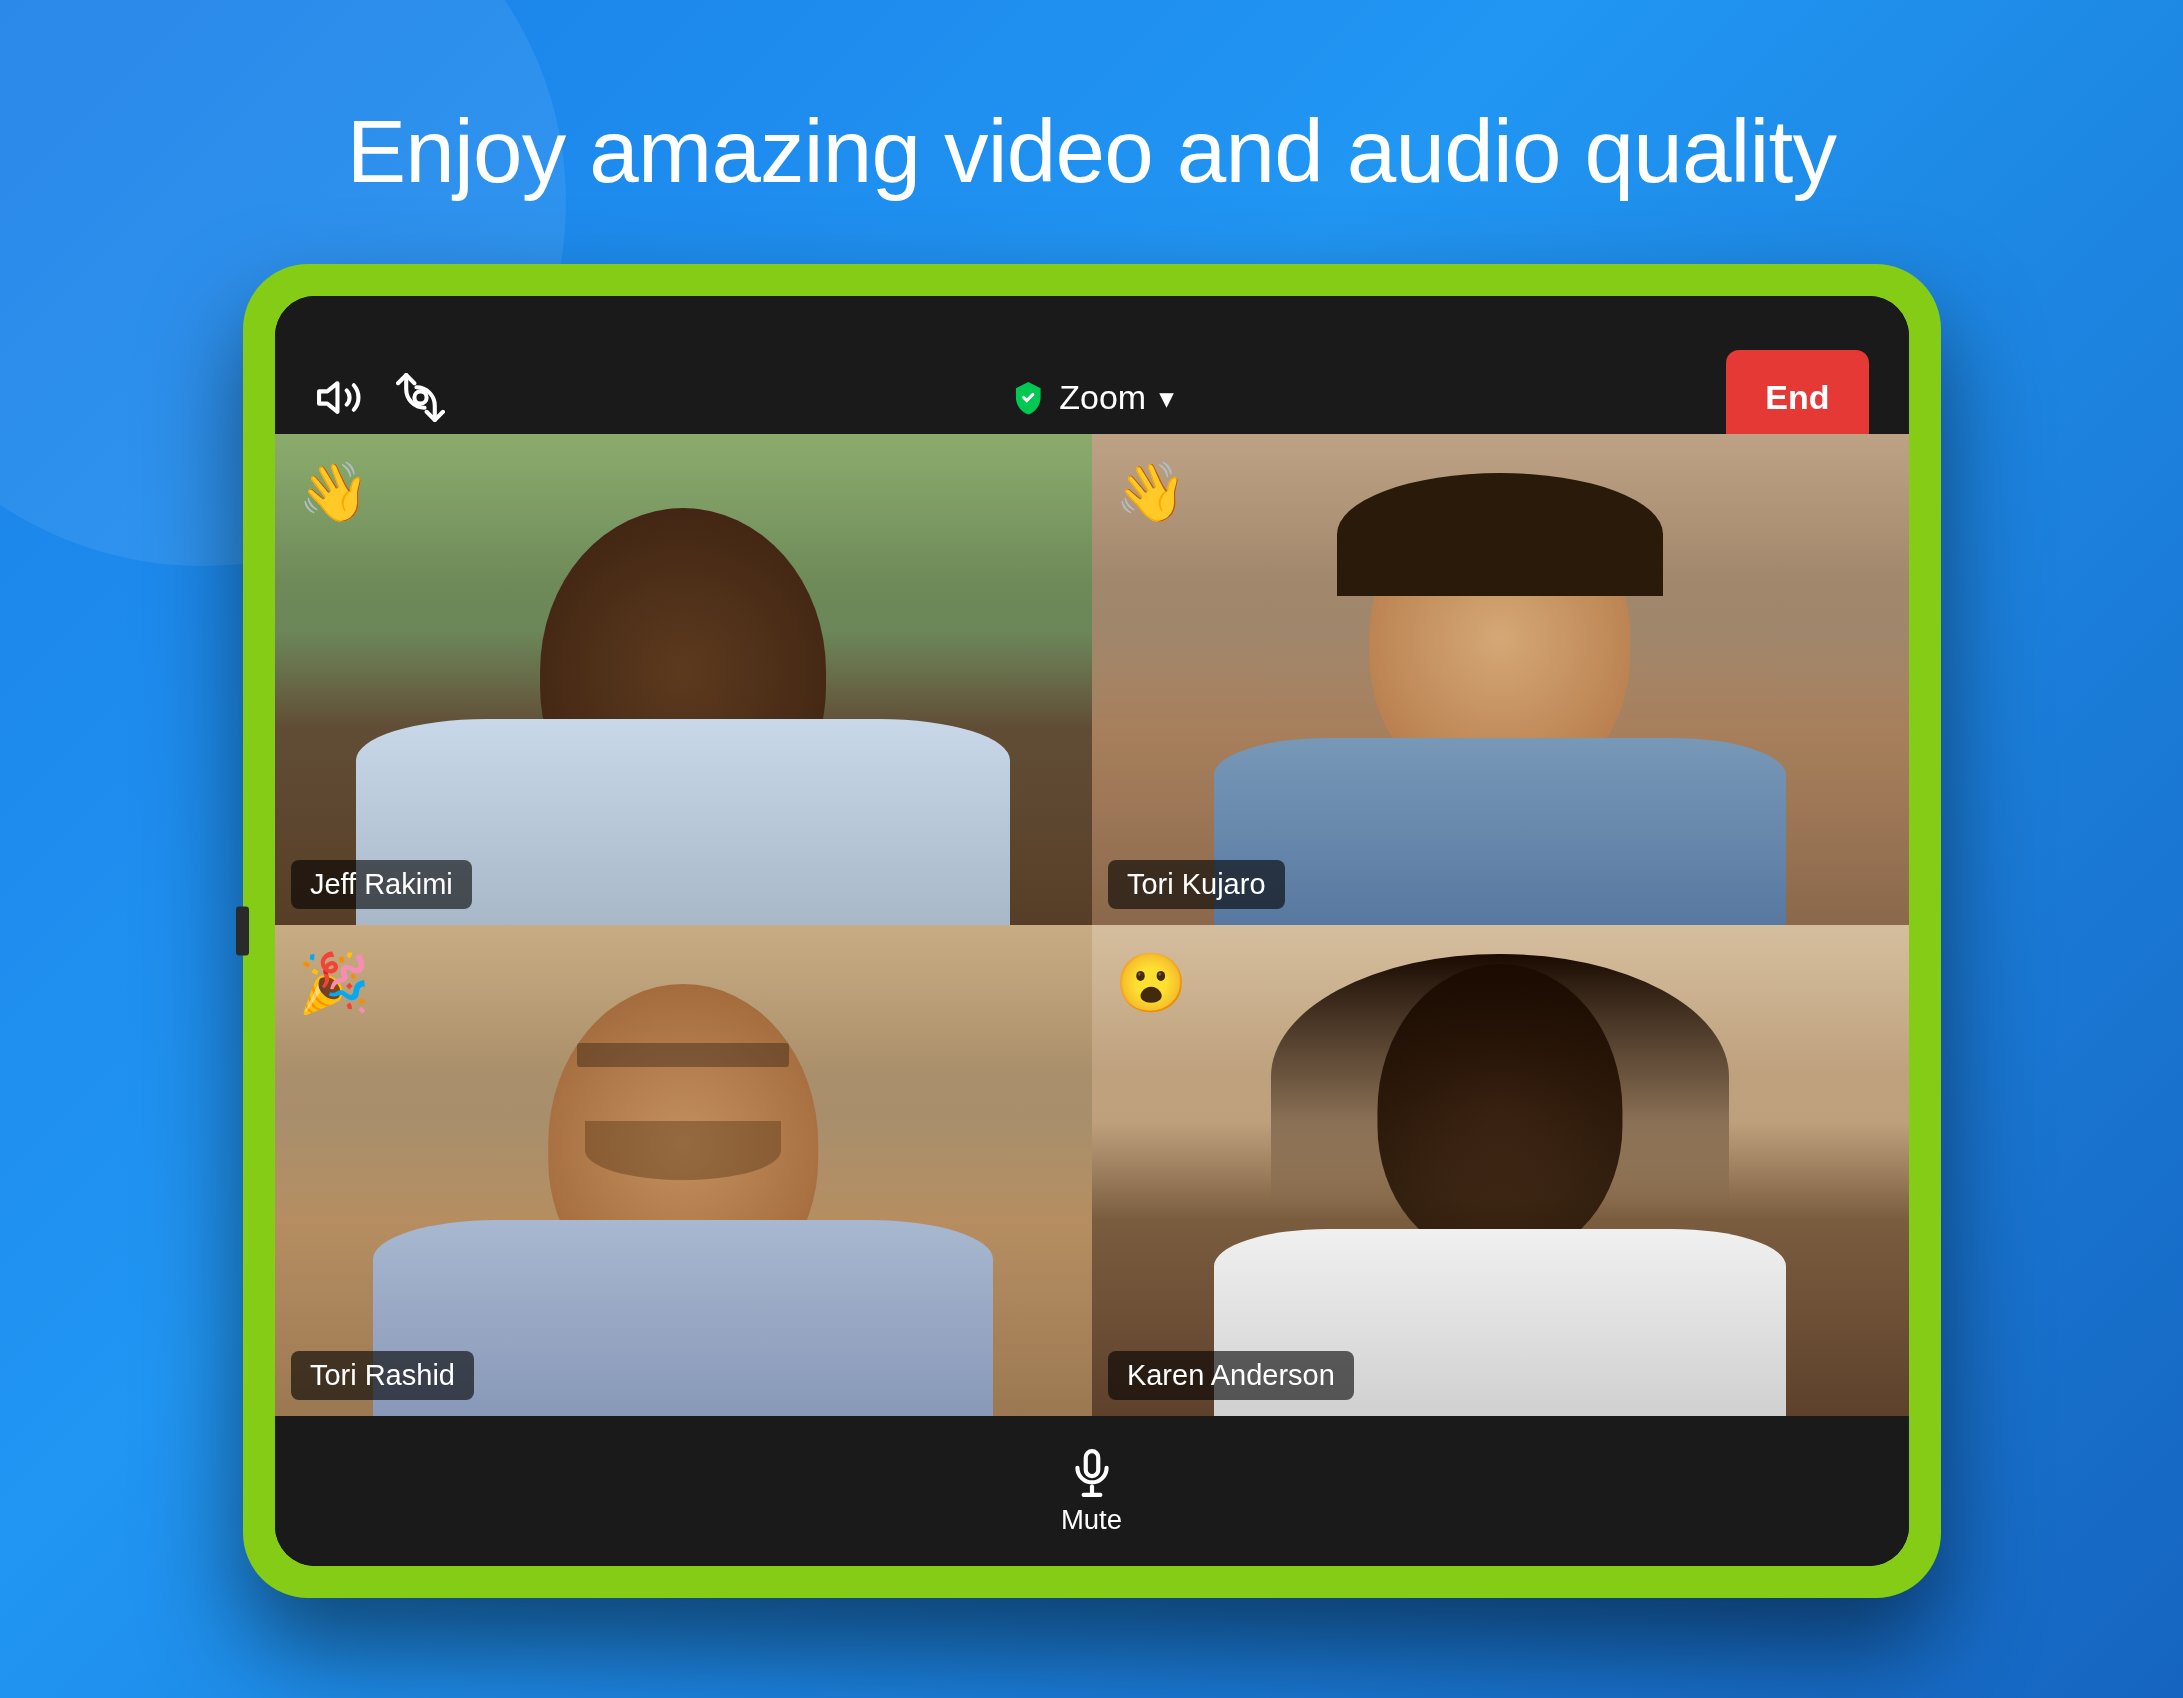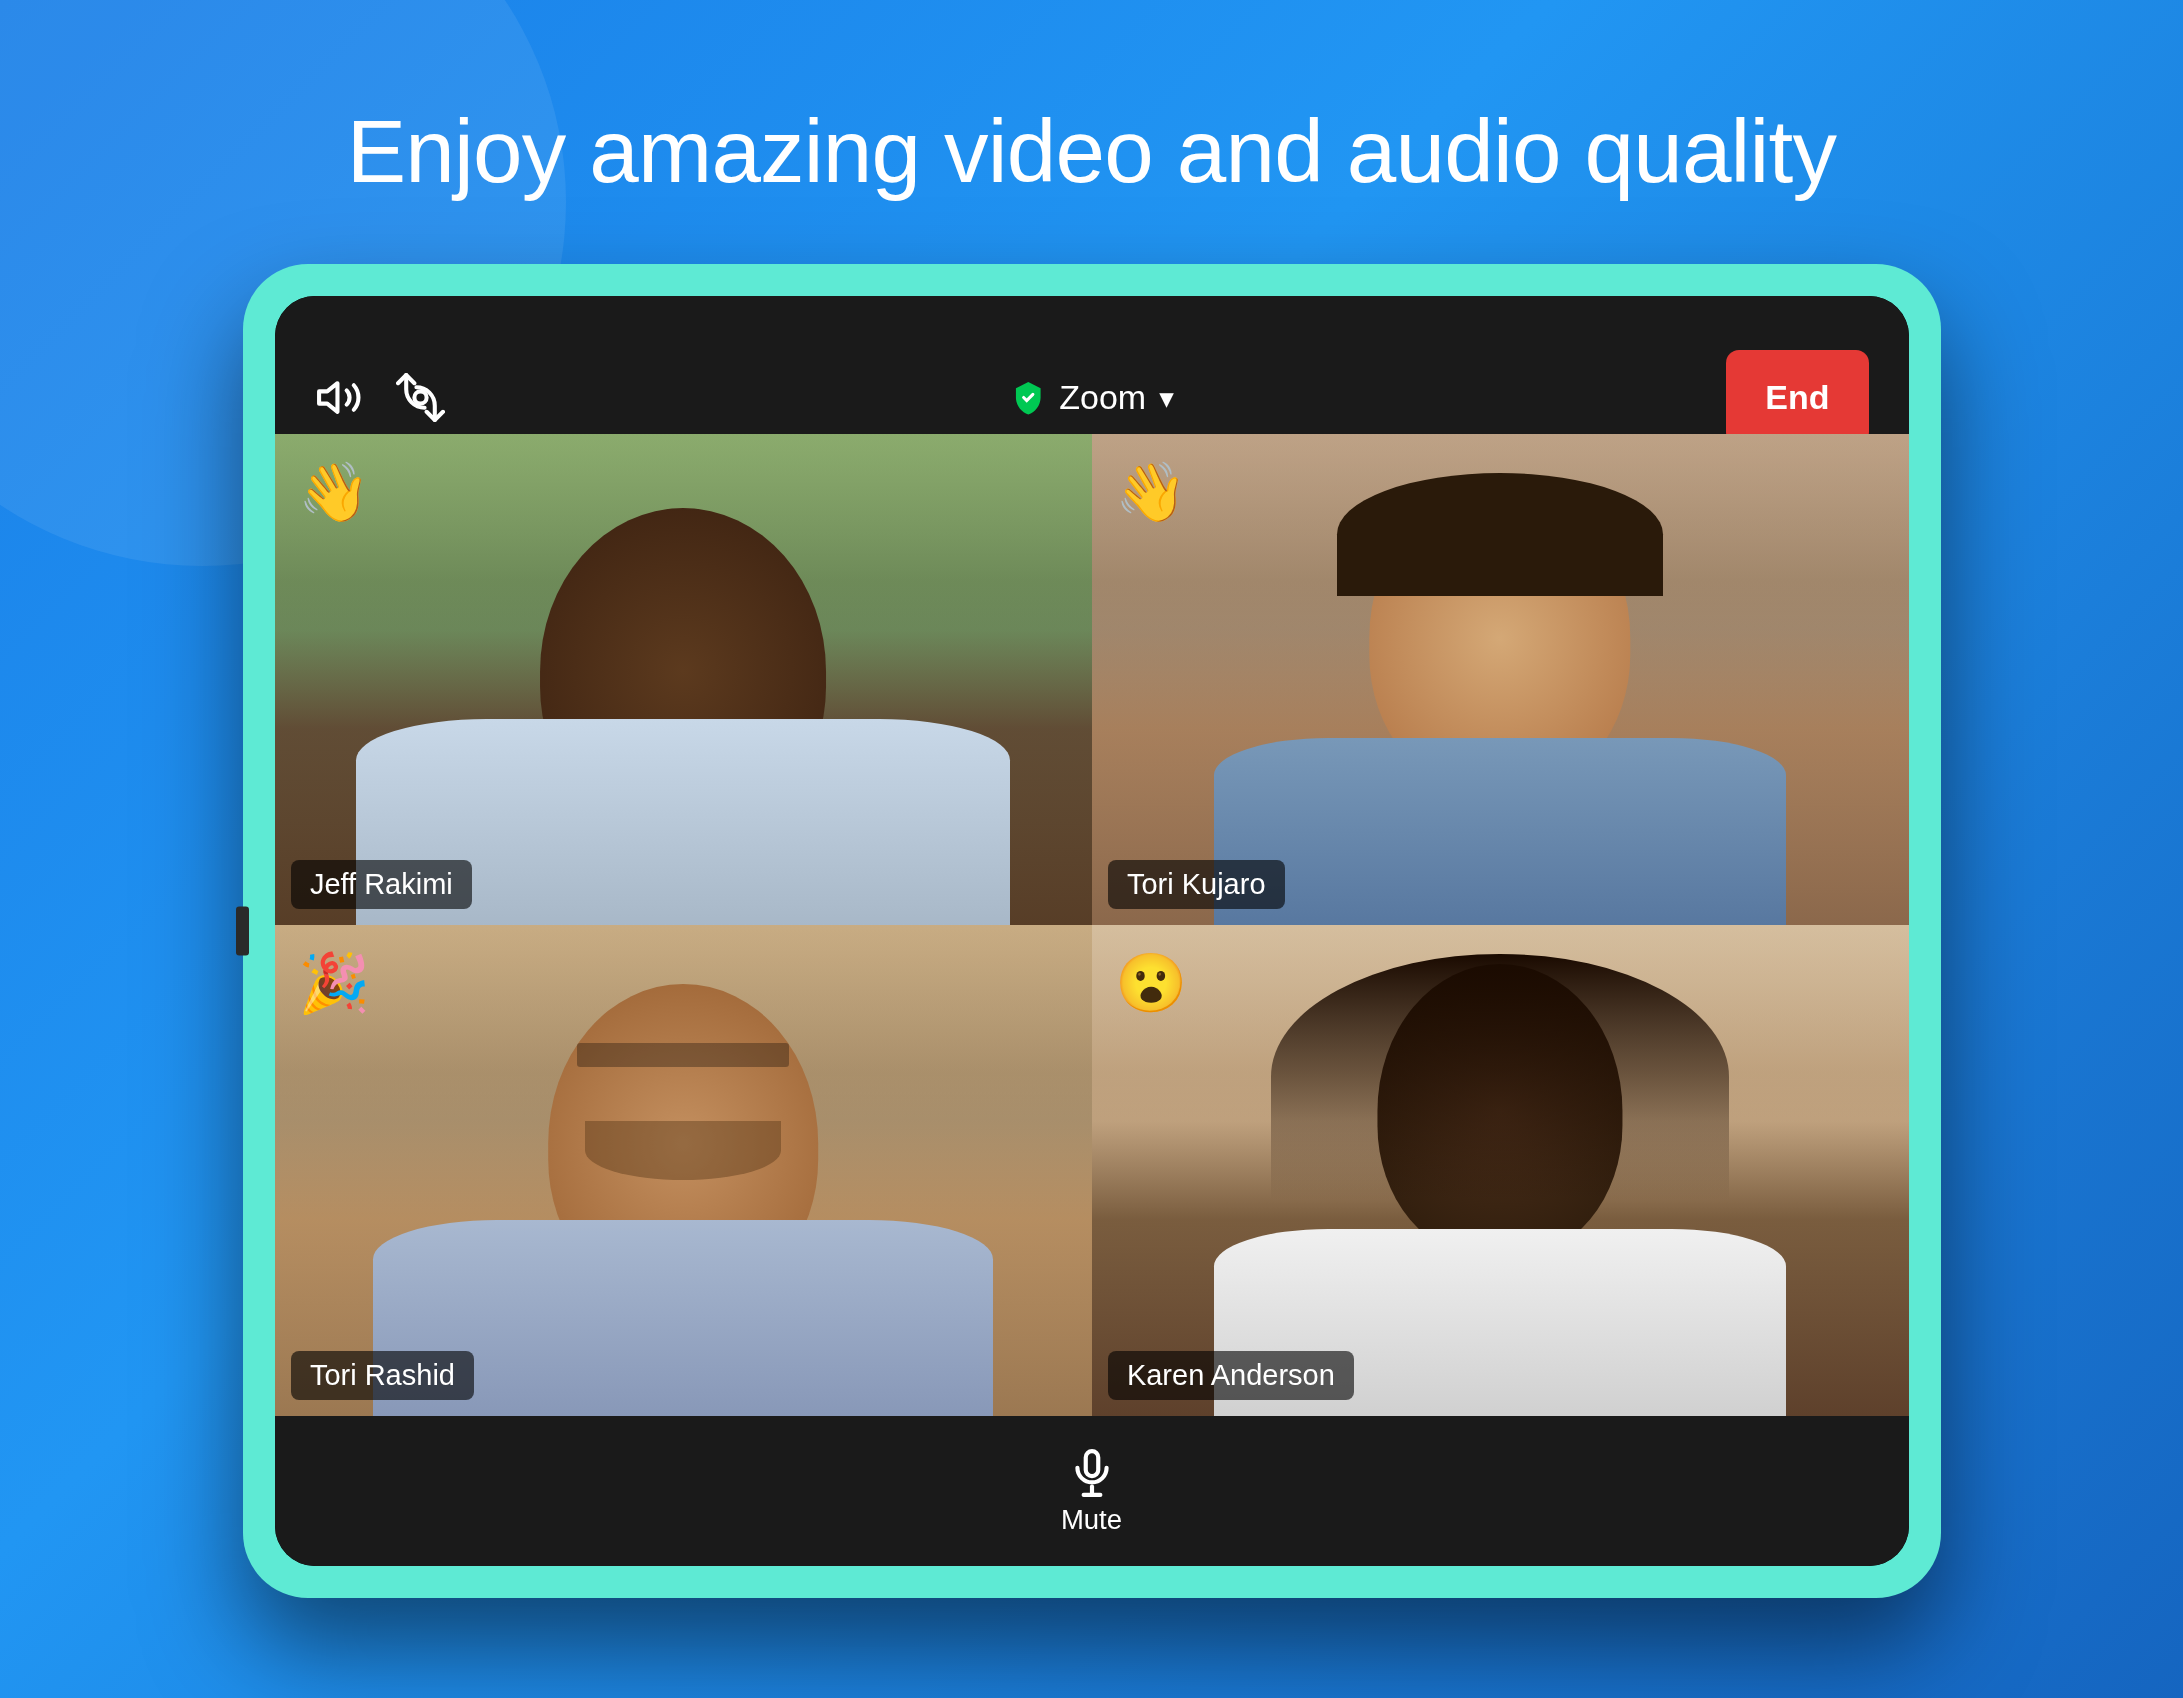--- a/index.html
+++ b/index.html
@@ -36,21 +36,21 @@
       text-align: center;
       margin-bottom: 61px;
       letter-spacing: -0.8px;
       z-index: 2;
     }
 
     
     .tablet-frame {
       width: 1698px;
       height: 1334px;
-      background: #5eead4;
+      background: #84cc16;
       border-radius: 65px;
       padding: 32px;
       position: relative;
       box-shadow: 0 49px 97px rgba(0,0,0,0.5);
       z-index: 2;
     }
 
     
     .tablet-frame::before {
       content: '';

